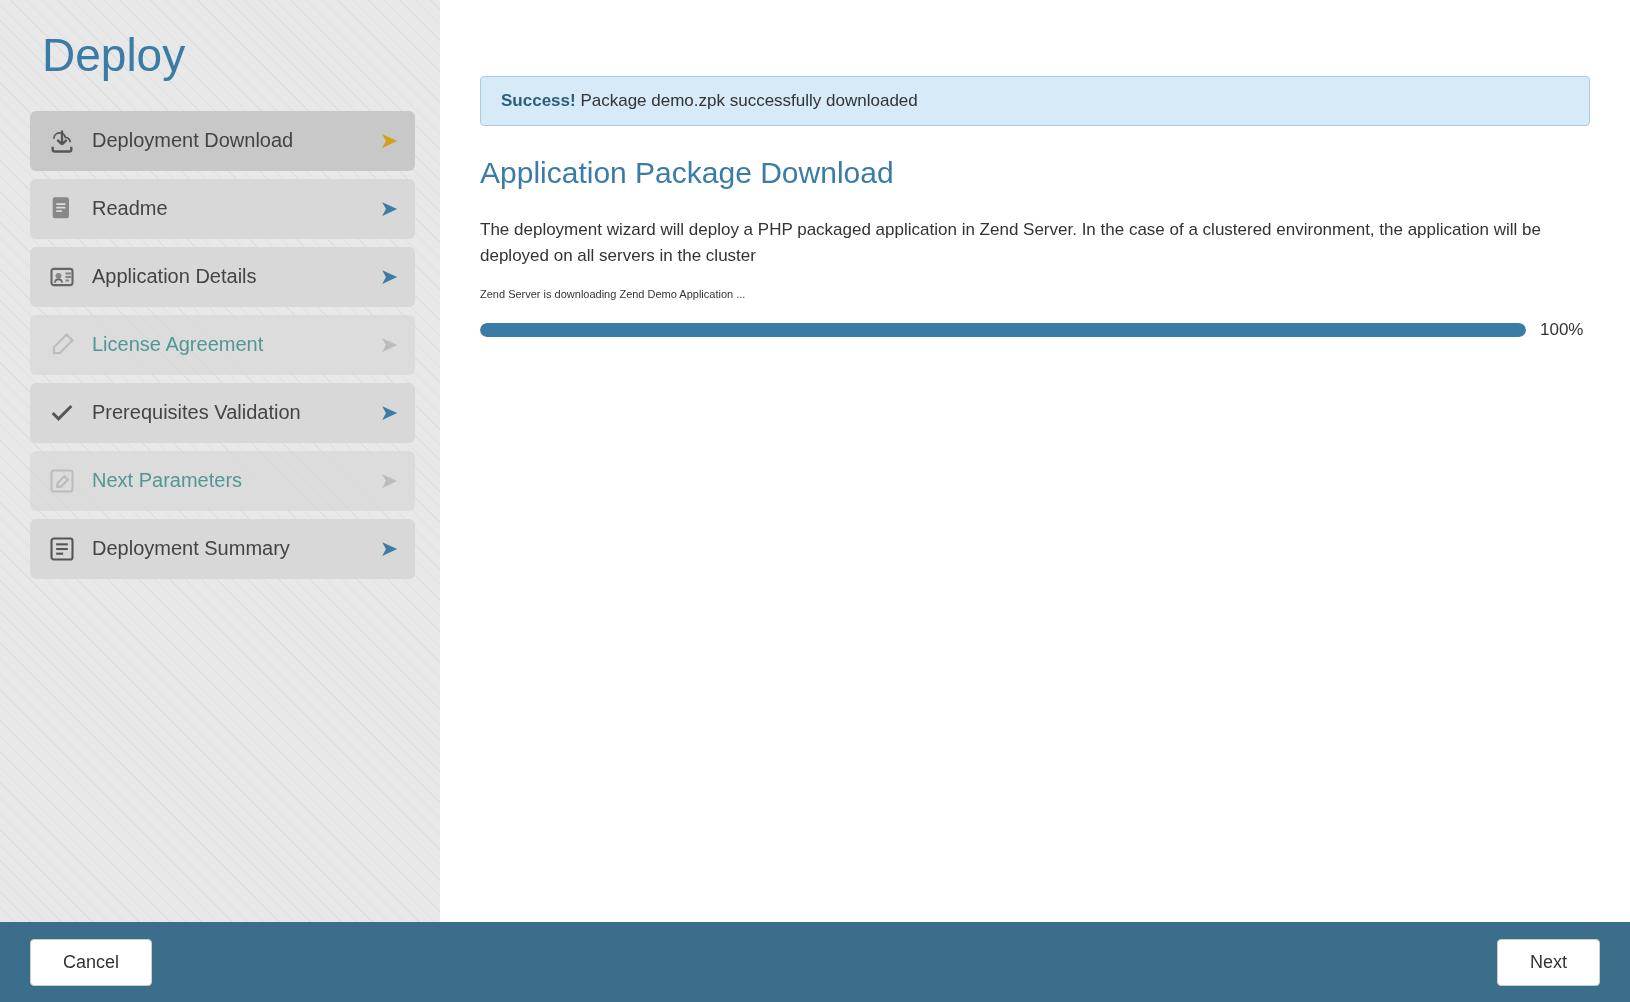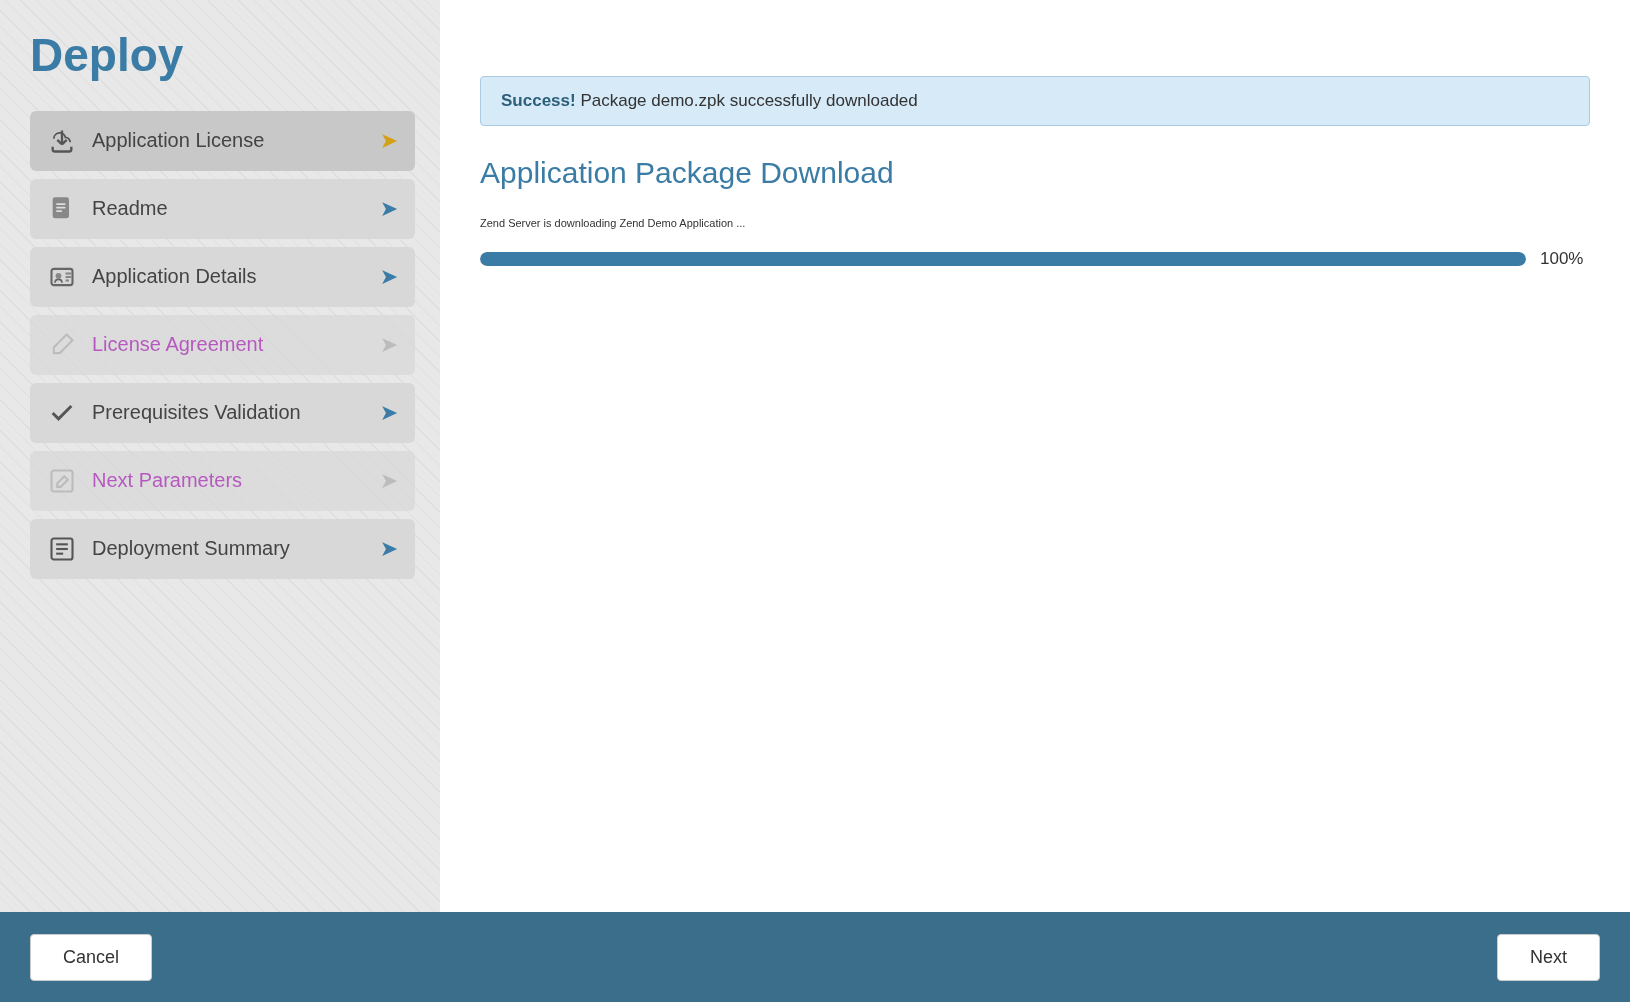--- a/index.html
+++ b/index.html
@@ -31,24 +31,25 @@
         rgba(200,200,200,0.3) 10px,
         rgba(200,200,200,0.3) 11px
       );
       padding: 30px 25px 30px 30px;
       display: flex;
       flex-direction: column;
     }
 
     .sidebar-title {
       font-size: 46px;
-      font-weight: bold;
+      font-weight: normal;
       color: #3a7ca5;
       line-height: 1.1;
       margin-bottom: 30px;
+      margin-left: 12px;
     }
 
     .sidebar-steps {
       display: flex;
       flex-direction: column;
       gap: 8px;
     }
 
     .step-item {
       display: flex;
@@ -80,21 +81,21 @@
       color: #555;
     }
 
     .step-label {
       font-size: 20px;
       color: #444;
       flex: 1;
     }
 
     .step-item.disabled .step-label {
-      color: #a21caf;
+      color: #0f766e;
     }
 
     .step-arrow {
       width: 32px;
       height: 32px;
       display: flex;
       align-items: center;
       justify-content: center;
       font-size: 22px;
     }
@@ -169,21 +170,21 @@
     }
 
     .progress-label {
       font-size: 17px;
       color: #333;
       min-width: 50px;
     }
 
     
     .footer {
-      height: 90px;
+      height: 80px;
       background: #3a6e8a;
       display: flex;
       align-items: center;
       justify-content: space-between;
       padding: 0 30px;
       flex-shrink: 0;
     }
 
     .footer-btn {
       background: #fff;
@@ -215,21 +216,21 @@
 
       <div class="step-item active">
         <div class="step-icon">
           <svg class="icon-svg" viewBox="0 0 24 24" fill="none" stroke="#555" stroke-width="2">
             <path d="M12 15V3m0 12l-4-4m4 4l4-4"></path>
             <path d="M20 17v2a2 2 0 01-2 2H6a2 2 0 01-2-2v-2"></path>
             <circle cx="7" cy="8" r="0" fill="none"></circle>
             <path d="M5 10a5 5 0 019.9-1A4 4 0 0119 13" stroke="#555" stroke-width="1.5"></path>
           </svg>
         </div>
-        <span class="step-label">Application License</span>
+        <span class="step-label">Deployment Download</span>
         <div class="step-arrow gold">➤</div>
       </div>
 
       <div class="step-item">
         <div class="step-icon">
           <svg class="icon-svg" viewBox="0 0 24 24" fill="#666" stroke="none">
             <rect x="4" y="2" width="14" height="18" rx="2" fill="#888"></rect>
             <rect x="7" y="7" width="8" height="1.5" rx="0.5" fill="#ddd"></rect>
             <rect x="7" y="10" width="8" height="1.5" rx="0.5" fill="#ddd"></rect>
             <rect x="7" y="13" width="5" height="1.5" rx="0.5" fill="#ddd"></rect>
@@ -303,20 +304,21 @@
 
   <div class="main-panel">
 
     <div class="success-banner">
       <strong>Success!</strong>
       <span> Package demo.zpk successfully downloaded</span>
     </div>
 
     <h2 class="section-title">Application Package Download</h2>
 
+    <p class="section-description">The deployment wizard will deploy a PHP packaged application in Zend Server. In the case of a clustered environment, the application will be deployed on all servers in the cluster</p>
 
     <p class="download-status">Zend Server is downloading Zend Demo Application ...</p>
 
     <div class="progress-container">
       <div class="progress-bar-outer">
         <div class="progress-bar-inner" style="width: 100%;"></div>
       </div>
       <span class="progress-label">100%</span>
     </div>
 

